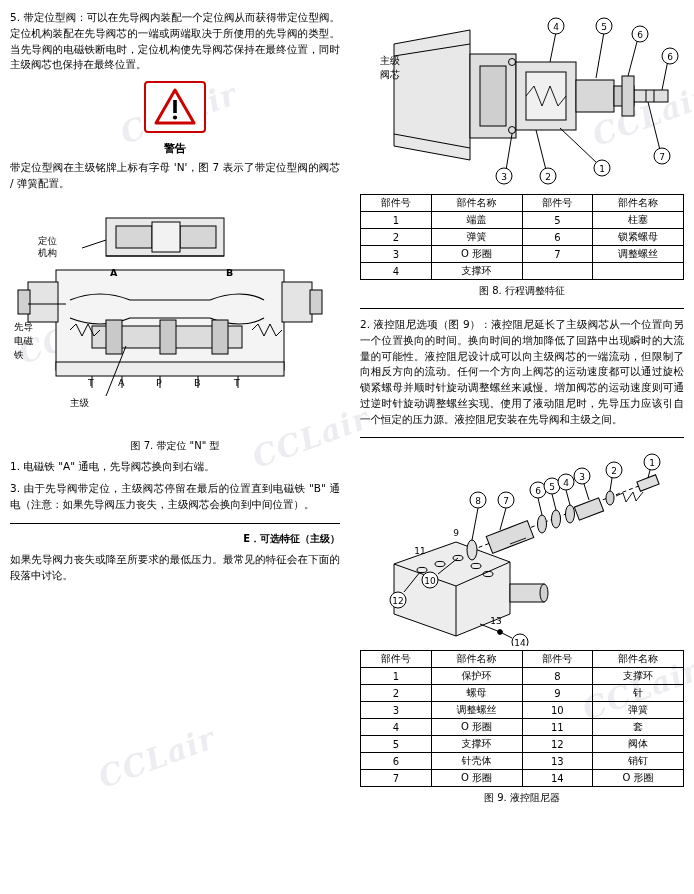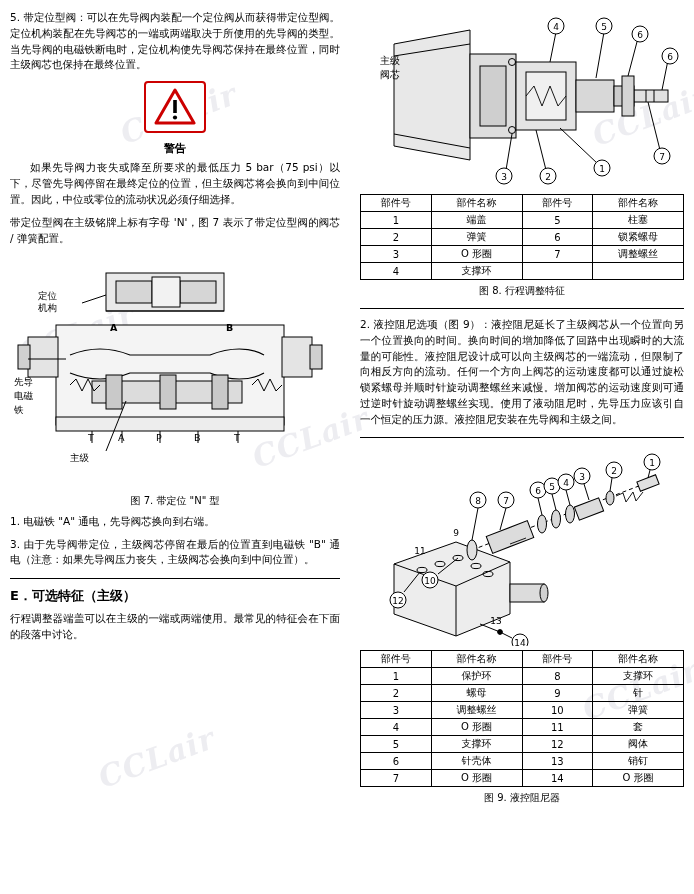--- a/index.html
+++ b/index.html
@@ -85,21 +85,21 @@
     font-weight: bold;
     font-size: 30px;
     color: rgba(150,150,170,0.17);
     transform: rotate(-20deg);
     white-space: nowrap;
     pointer-events: none;
     user-select: none;
     letter-spacing: 1px;
   }
   .list-item { font-size: 10.5px; line-height: 1.5; margin: 0 0 7px 0; text-align: justify; }
-  .sec-title { font-size: 13px; font-weight: bold; margin: 2px 0 6px 0; }
+  .sec-title { font-size: 10px; font-weight: bold; margin: 2px 0 6px 0; text-align: right; }
 </style>
 </head>
 <body>
 
 <div class="page">
 
   <div class="wm" style="left:118px; top:96px;">CCLair</div>
   <div class="wm" style="left:408px; top:72px;">CCLair</div>
   <div class="wm" style="left:590px; top:98px;">CCLair</div>
   <div class="wm" style="left:16px; top:316px;">CCLair</div>
@@ -115,21 +115,20 @@
     <div class="warn-wrap">
       <div class="warn-box">
         <svg class="warn-tri" width="42" height="38" viewBox="0 0 42 38">
           <polygon points="21,2 40,35 2,35" fill="#ffffff" stroke="#cc0000" stroke-width="3" stroke-linejoin="round"></polygon>
           <rect x="19.2" y="12" width="3.6" height="13" fill="#000"></rect>
           <circle cx="21" cy="29.5" r="2.1" fill="#000"></circle>
         </svg>
       </div>
     </div>
     <div class="warn-title">警告</div>
-    <p class="body indent">如果先导阀力丧失或降至所要求的最低压力 5 bar（75 psi）以下，尽管先导阀停留在最终定位的位置，但主级阀芯将会换向到中间位置。因此，中位或零位的流动状况必须仔细选择。</p>
 
     <p class="body">带定位型阀在主级铭牌上标有字母 'N'，图 7 表示了带定位型阀的阀芯 / 弹簧配置。</p>
 
     <div class="fig" style="margin-top:4px;">
       <svg width="330" height="235" viewBox="0 0 330 235">
         <g stroke="#000" fill="none" stroke-width="1">
 
           <rect x="96" y="18" width="118" height="38" fill="#e9e9e9"></rect>
           <rect x="106" y="26" width="36" height="22" fill="#d6d6d6"></rect>
           <rect x="170" y="26" width="36" height="22" fill="#d6d6d6"></rect>
@@ -184,21 +183,21 @@
       </svg>
     </div>
     <div class="caption">图 7. 带定位 "N" 型</div>
 
     <p class="list-item">1. 电磁铁 "A" 通电，先导阀芯换向到右端。</p>
     <p class="list-item">3. 由于先导阀带定位，主级阀芯停留在最后的位置直到电磁铁 "B" 通电（注意：如果先导阀压力丧失，主级阀芯会换向到中间位置）。</p>
 
     <hr class="hr">
 
     <div class="sec-title">E．可选特征（主级）</div>
-    <p class="body">行程调整器端盖可以在主级的一端或两端使用。最常见的特征会在下面的段落中讨论。</p>
+    <p class="body">如果先导阀力丧失或降至所要求的最低压力。最常见的特征会在下面的段落中讨论。</p>
   </div>
 
   <div class="col-right">
 
     <div class="fig">
       <svg width="324" height="180" viewBox="0 0 324 180">
         <g stroke="#000" fill="none" stroke-width="1">
 
           <path d="M34 34 L110 20 L110 150 L34 136 Z" fill="#e8e8e8"></path>
           <path d="M34 46 L110 34"></path>

